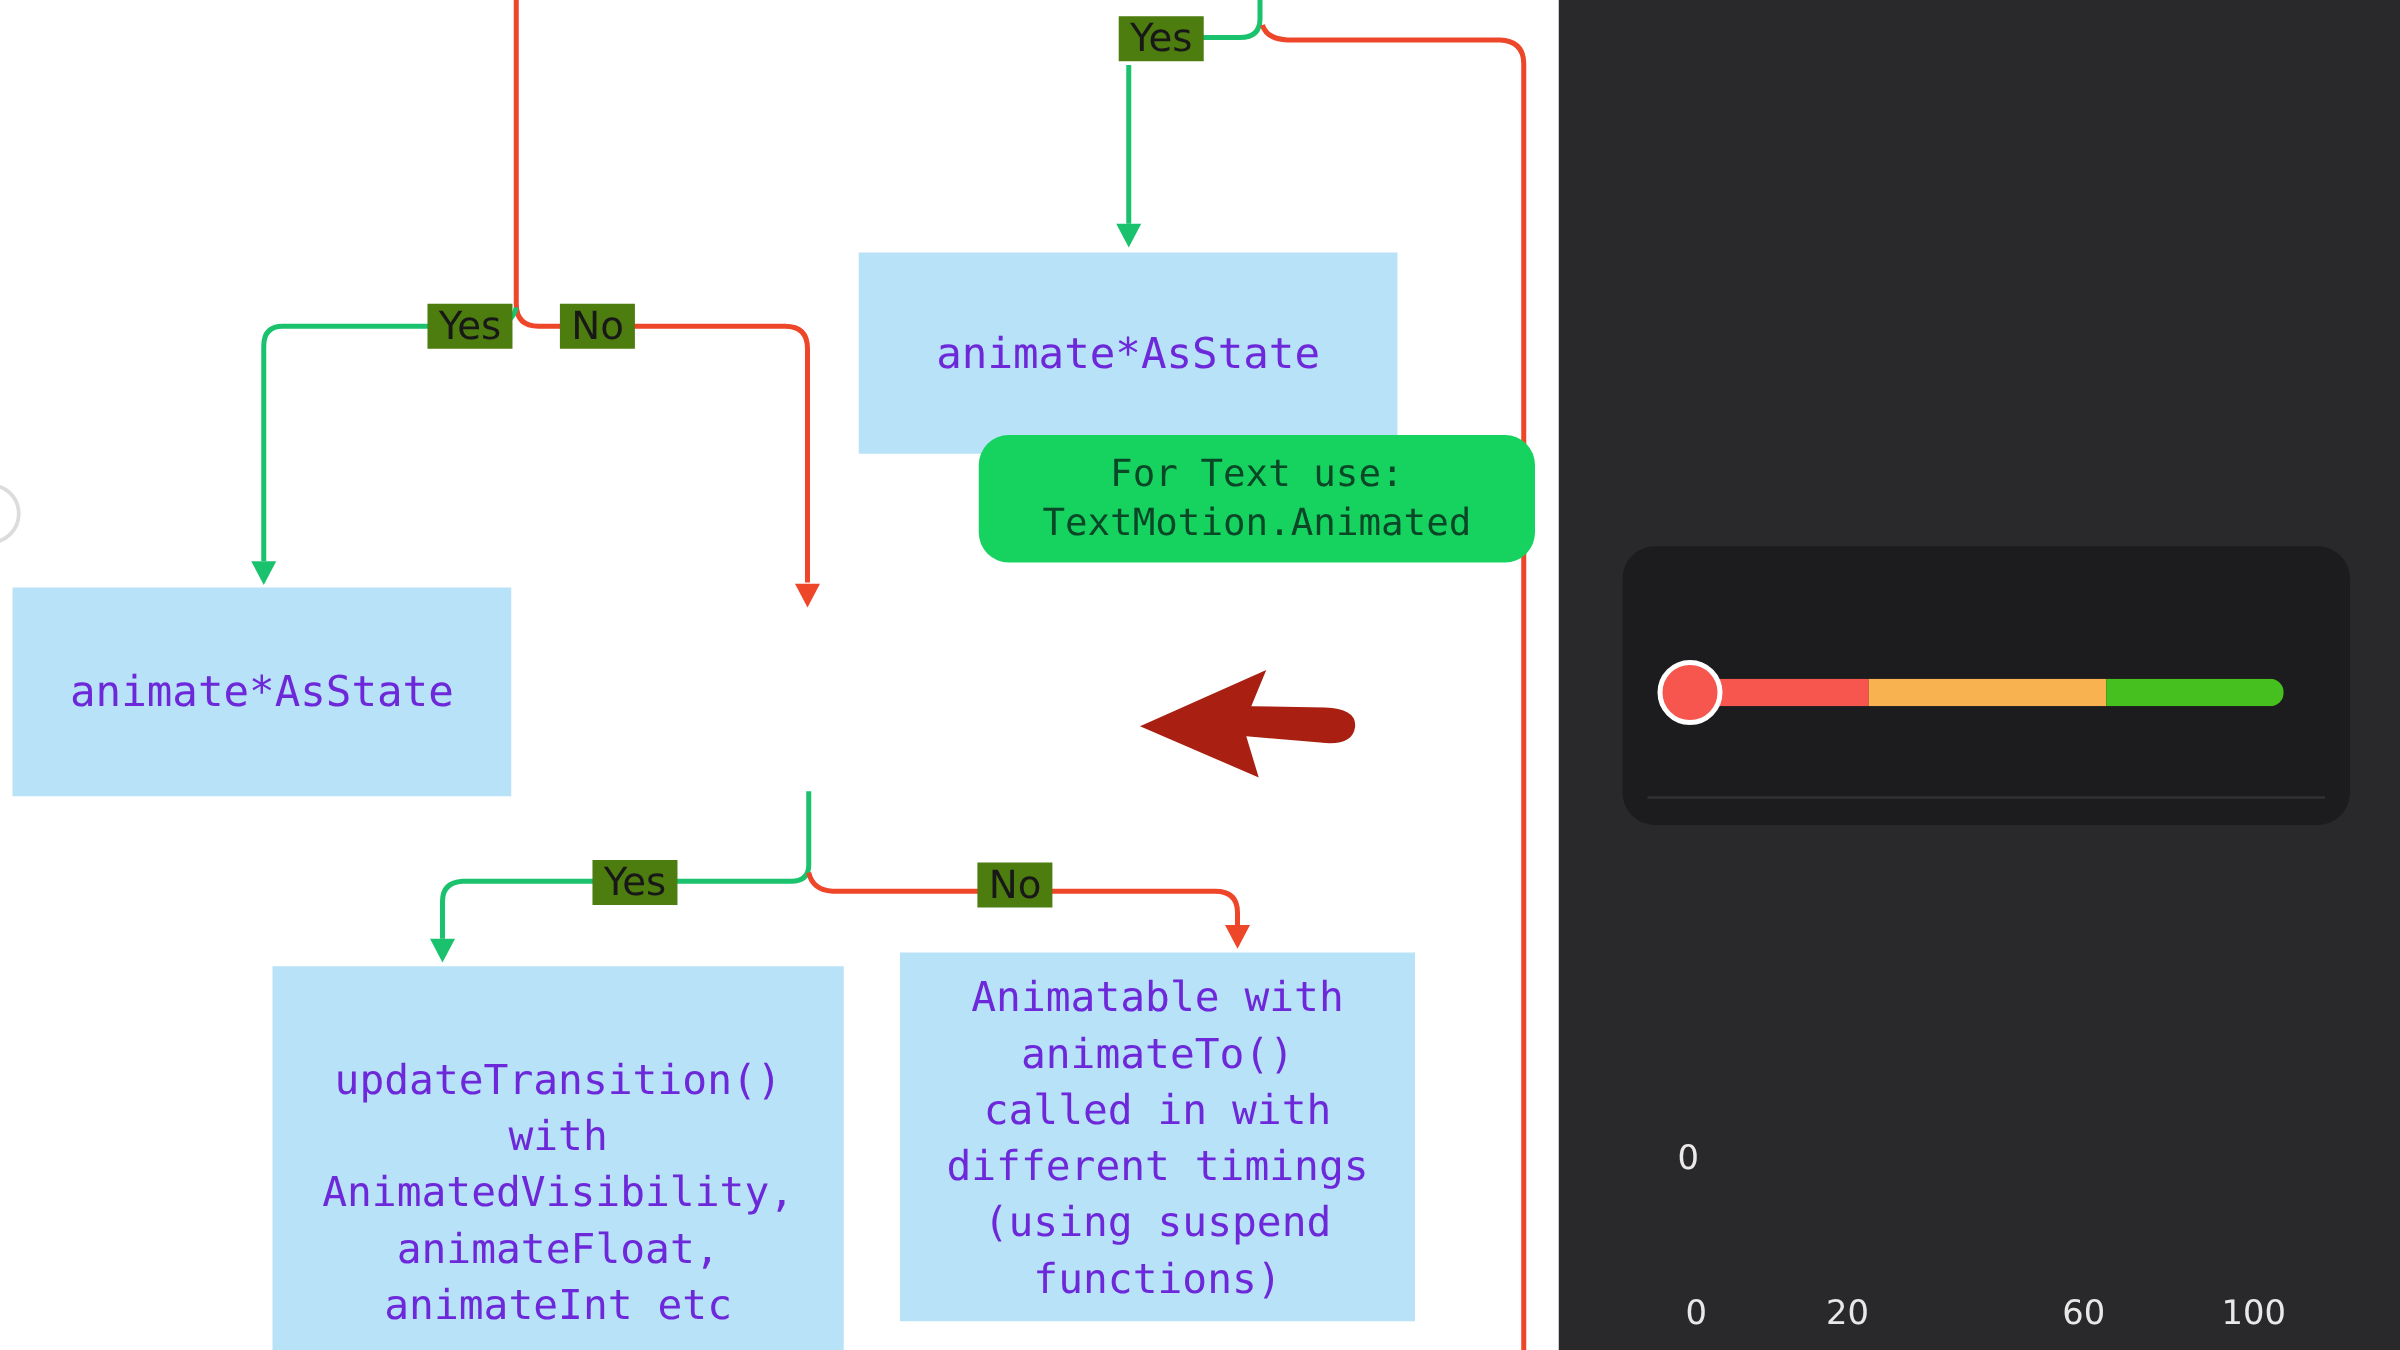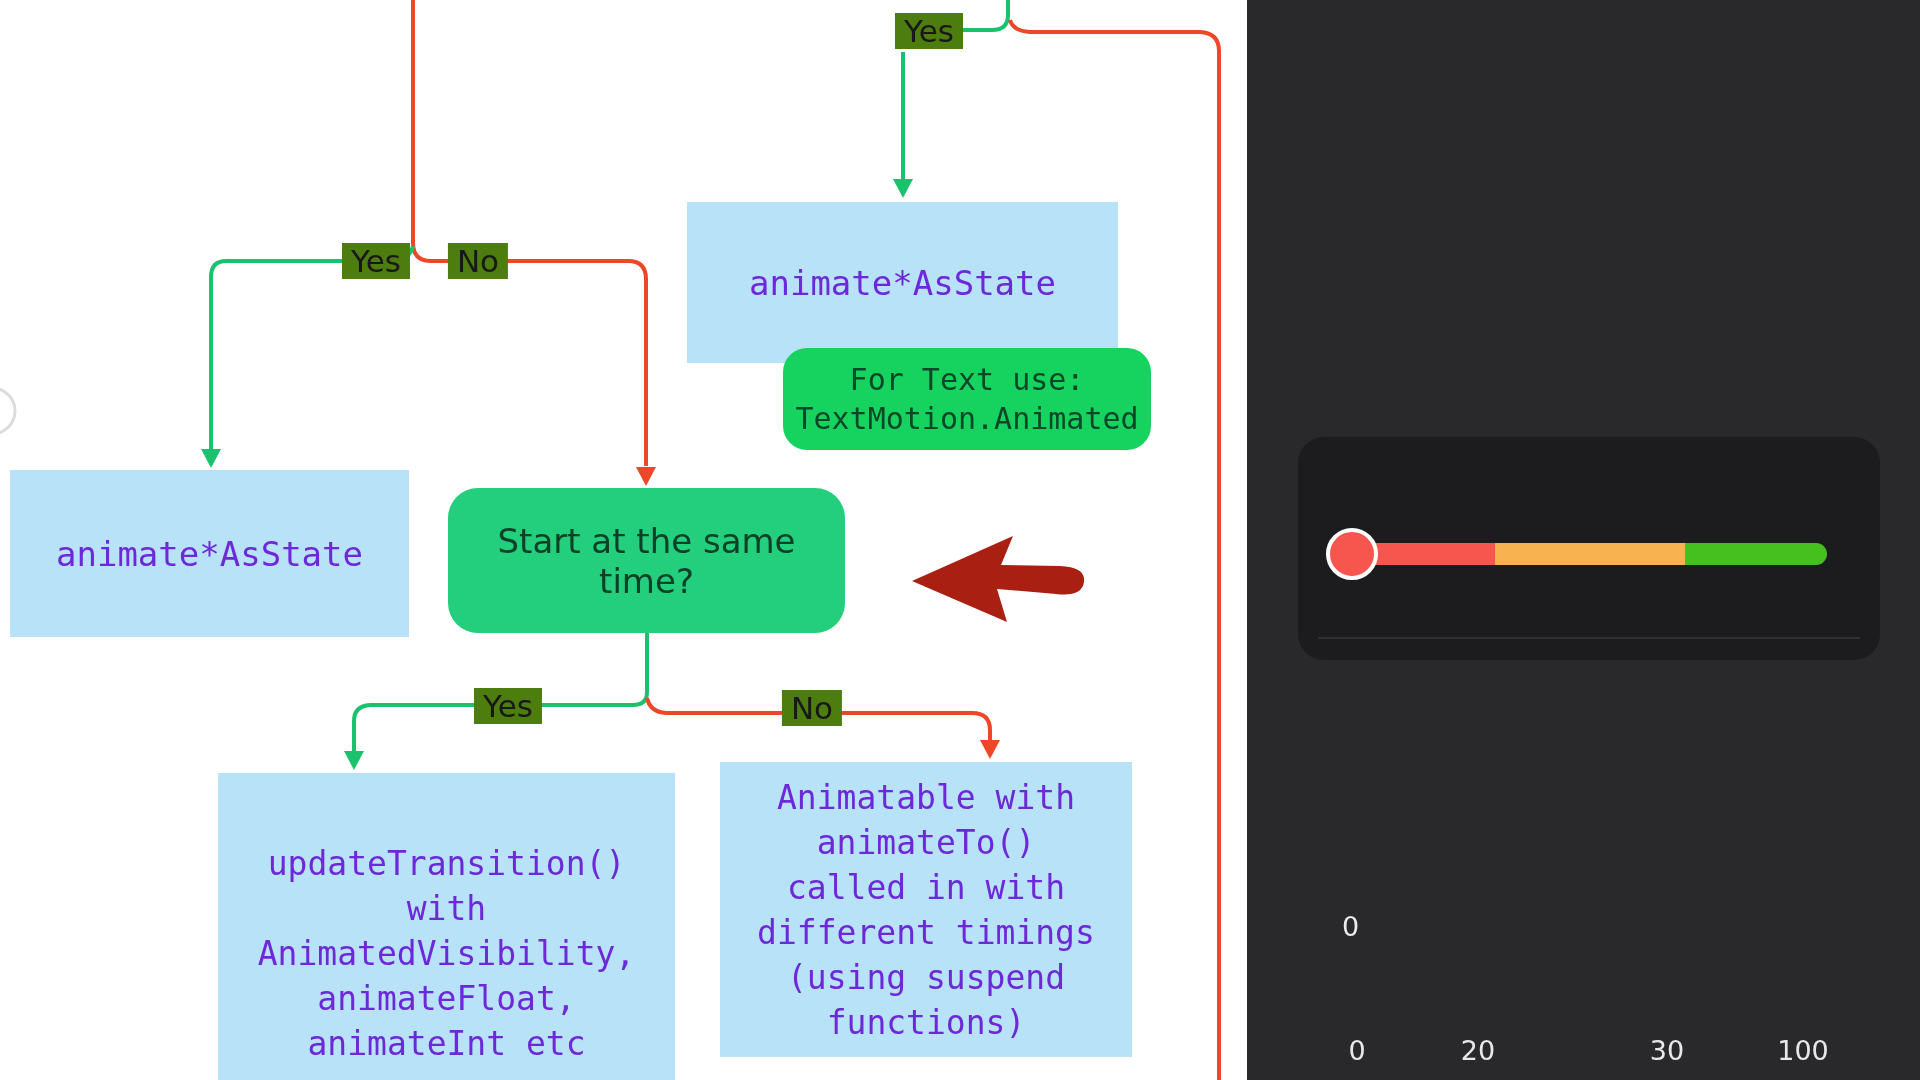--- a/index.html
+++ b/index.html
@@ -54,26 +54,25 @@
       <path d="M647,633 V692 Q647,705 633,705 H370 Q354,706 354,721 V751" fill="none" stroke="var(--yes)" stroke-width="4"></path>
       <path d="M354,770 L344,751 L364,751 Z" fill="var(--yes)"></path>
       <path d="M647,698 Q650,712 666,713 H972 Q990,713 990,730 V740" fill="none" stroke="var(--no)" stroke-width="4"></path>
       <path d="M990,759 L980,740 L1000,740 Z" fill="var(--no)"></path>
 
       <path d="M912,581 L1013,536 L1001,565 L1060,566 Q1086,567 1084,582 Q1082,597 1056,594 L997,589 L1007,622 Z" fill="var(--annot)"></path>
     </svg>
 
     <div class="node blue mono1" style="left:687px;top:202px;width:431px;height:161px;">animate*AsState</div>
 
-    <div class="node note" style="left:783px;top:348px;width:368px;height:102px;">For Text use:
+    <div class="node note" style="left:783px;top:348px;width:445px;height:102px;">For Text use:
 TextMotion.Animated</div>
 
     <div class="node blue mono1" style="left:10px;top:470px;width:399px;height:167px;">animate*AsState</div>
 
-    <div class="node q" style="left:448px;top:488px;width:397px;height:145px;">Start at the same time?</div>
 
     <div class="node blue monoMulti" style="left:218px;top:773px;width:457px;height:361px;">updateTransition()
 with
 AnimatedVisibility,
 animateFloat,
 animateInt etc</div>
 
     <div class="node blue monoMulti" style="left:720px;top:762px;width:412px;height:295px;">Animatable with
 animateTo()
 called in with
@@ -94,20 +93,20 @@
 
       <div class="track">
         <div class="seg" style="background: rgb(246, 86, 77); width: 30%;"></div>
         <div class="seg" style="background: rgb(248, 178, 80); width: 40%;"></div>
         <div class="seg" style="background: rgb(70, 192, 30); width: 30%;"></div>
       </div>
       <div class="thumb" style="background: rgb(246, 86, 77);"></div>
 
       <div class="tick" style="left:59px;">0</div>
       <div class="tick" style="left:180px;">20</div>
-      <div class="tick" style="left:369px;">30</div>
+      <div class="tick" style="left:369px;">60</div>
       <div class="tick" style="left:505px;">100</div>
 
       <div class="divider"></div>
     </div>
   </div>
 
 </div>
 
 </body></html>

